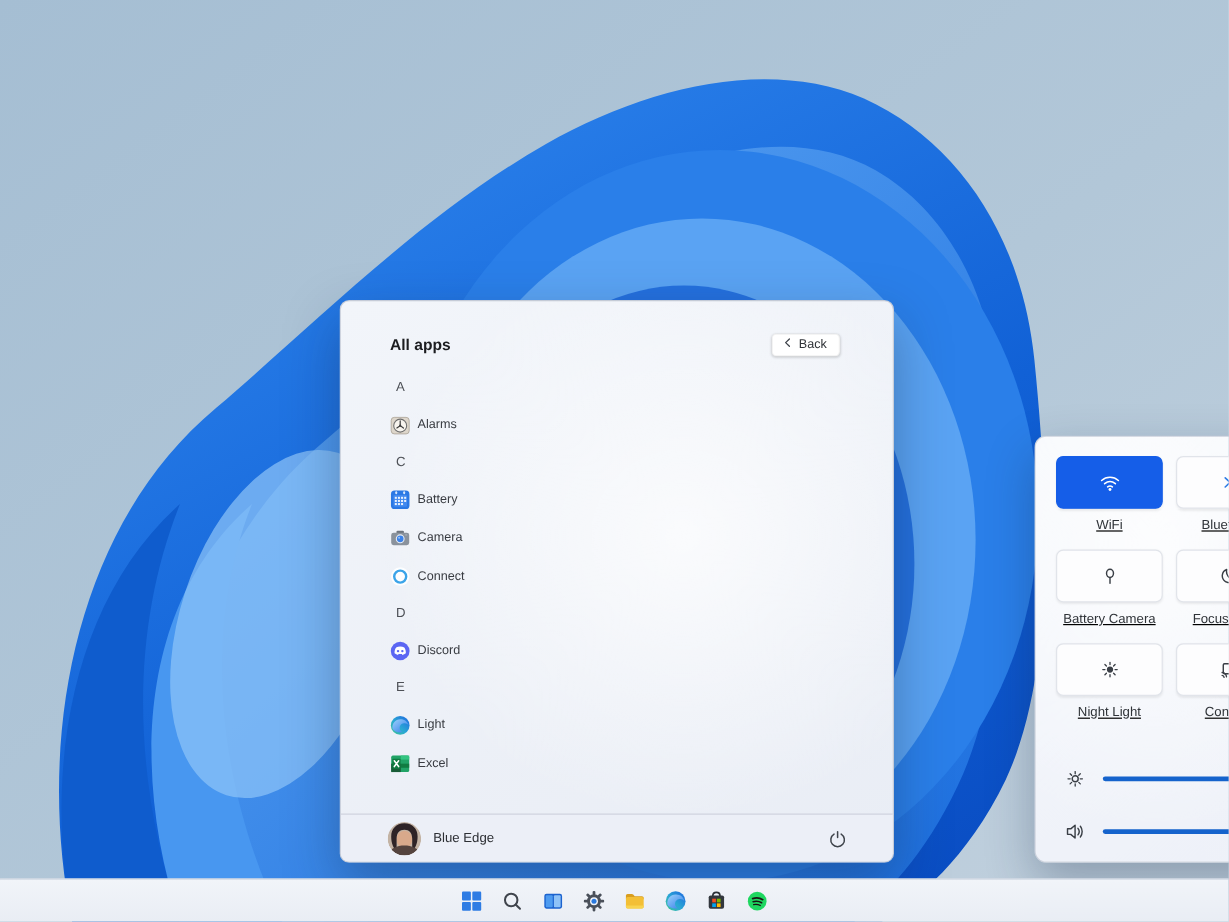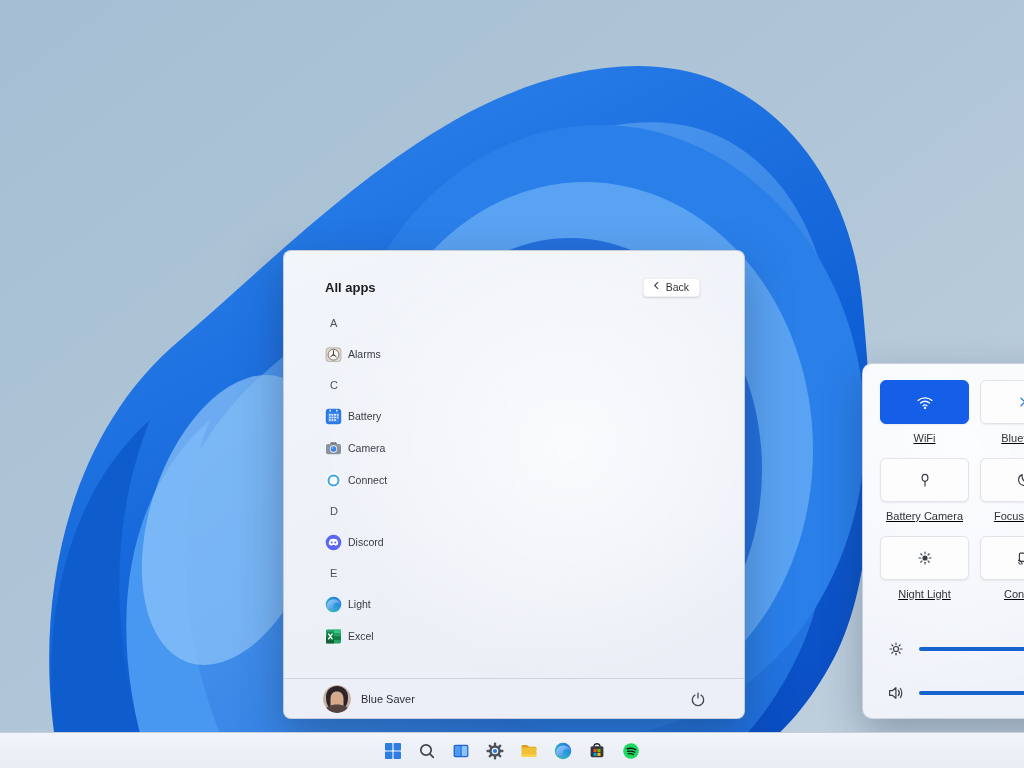--- a/index.html
+++ b/index.html
@@ -222,21 +222,21 @@
                 </clipPath>
               </defs>
               <g clip-path="url(#avc)">
                 <rect width="28" height="28" fill="#c3b3a4"></rect>
                 <ellipse cx="14" cy="14.5" rx="6.6" ry="7.2" fill="#d8a98b"></ellipse>
                 <path d="M14,1 C7,1 3,6 3,12 C3,18 5,22 7.5,24 L7.5,14 C7.5,9 10,6.5 14,6.5 C18,6.5 20.5,9 20.5,14 L20.5,24 C23,22 25,18 25,12 C25,6 21,1 14,1 Z" fill="#2e2326"></path>
                 <path d="M0,28 C2,21.5 8,19.5 14,19.5 C20,19.5 26,21.5 28,28 Z" fill="#54433e"></path>
               </g>
             </svg>
           </span>
-        <span class="user-name">Blue Saver</span>
+        <span class="user-name">Blue Edge</span>
       </div>
       <button class="power-btn icon">
           <svg viewBox="0 0 20 20">
             <line x1="10" y1="3.4" x2="10" y2="8.8" stroke="#3f444b" stroke-width="1.4" stroke-linecap="round"></line>
             <path d="M6.7,5.6 A6.3,6.3 0 1 0 13.3,5.6" fill="none" stroke="#3f444b" stroke-width="1.4" stroke-linecap="round"></path>
           </svg>
         </button>
     </div>
   </div>
 

